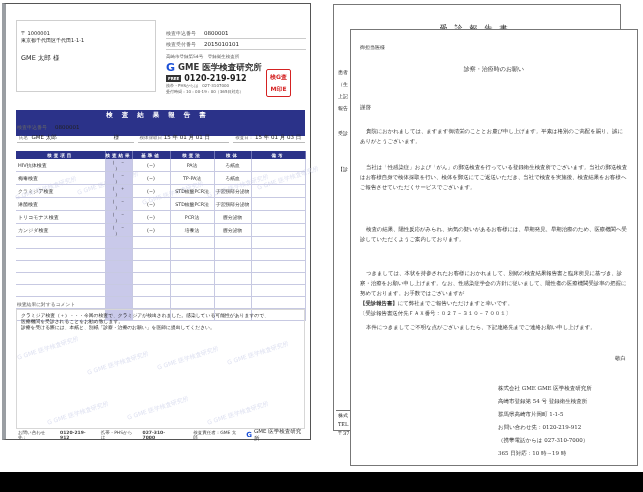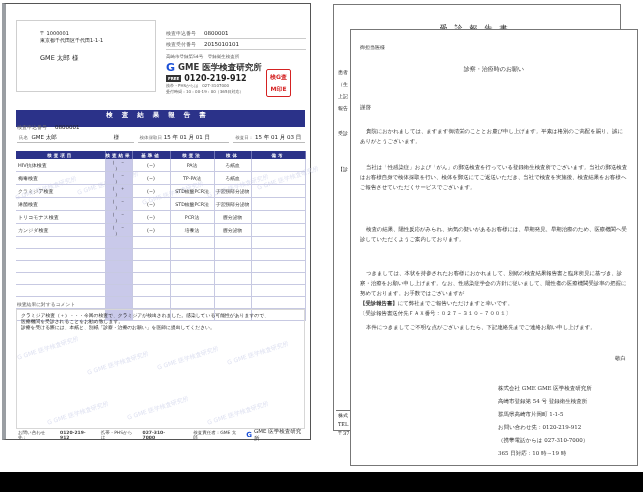--- a/index.html
+++ b/index.html
@@ -10,21 +10,21 @@
   .left-sheet {
     position: absolute; left: 2px; top: 3px; width: 309px; height: 437px;
     border: 1px solid #555; border-left: 4px solid #9a9ea3; background: #fff;
   }
   .watermark {
     position: absolute; font-size: 6px; color: #dcdff0; transform: rotate(-18deg);
     white-space: nowrap; pointer-events: none;
   }
   .addr-box {
     position: absolute; left: 10px; top: 16px; width: 140px; height: 72px;
-    border: 1px solid #cfcfcf; font-size: 5px; padding: 9px 23px;
+    border: 1px solid #cfcfcf; font-size: 5px; padding: 9px 4px;
   }
   .addr-box .zip, .addr-box .addr { display: block; line-height: 7px; }
   .addr-box .name { display: block; margin-top: 10px; font-size: 6.5px; }
 
   .lab-info { position: absolute; left: 160px; top: 24px; width: 140px; font-size: 5px; }
   .lab-info .kv { display: flex; border-bottom: 1px solid #ccc; padding: 2px 0; }
   .lab-info .kv .k { width: 38px; color: #666; }
   .lab-info .kv .v { font-size: 5.5px; }
   .lab-info .reg { margin-top: 4px; color: #555; font-size: 4.5px; }
   .lab-logo { display: flex; align-items: center; gap: 3px; margin-top: 2px; }
@@ -35,21 +35,21 @@
   .freedial { background: #333; color: #fff; font-size: 4px; padding: 1px 2px; }
   .lab-sub { font-size: 4px; color: #555; line-height: 5.5px; }
   .stamp {
     position: absolute; left: 260px; top: 65px; width: 25px; height: 28px;
     border: 1.5px solid #d42222; color: #d42222; font-size: 6px; font-weight: bold;
     display: flex; flex-wrap: wrap; align-items: center; justify-content: center;
     line-height: 6px; text-align: center; padding: 1px; border-radius: 2px;
   }
 
   .title-bar {
-    position: absolute; left: 10px; top: 106px; width: 289px; height: 17px;
+    position: absolute; left: 10px; top: 106px; width: 289px; height: 26px;
     background: #2b3289; color: #fff; font-size: 6.5px; font-weight: bold;
     text-align: center; letter-spacing: 9px; line-height: 11px;
   }
   .meta1 { position: absolute; left: 11px; top: 120px; font-size: 5px; display: flex; gap: 8px; }
   .meta1 .k { color: #666; }
   .meta1 .v { font-size: 5.5px; }
   .meta2 {
     position: absolute; left: 11px; top: 130px; width: 288px; font-size: 5.5px;
     display: flex; align-items: baseline;
   }

